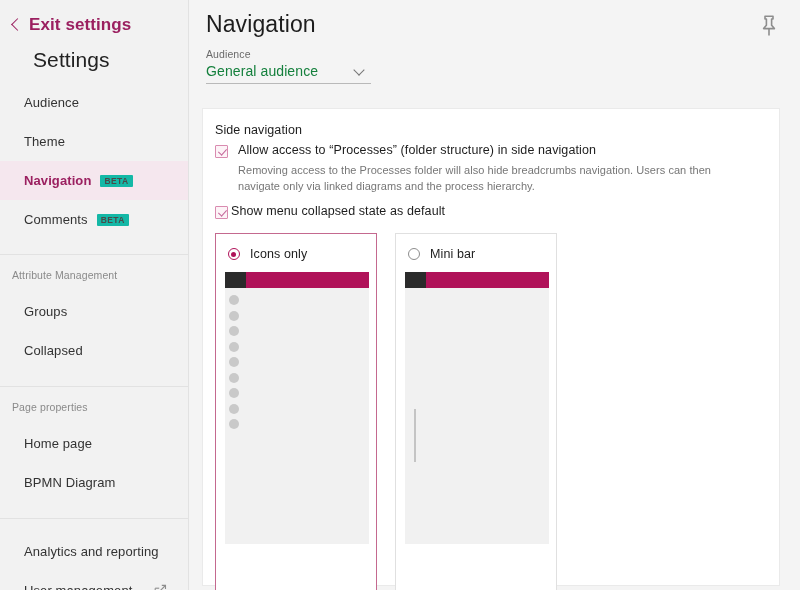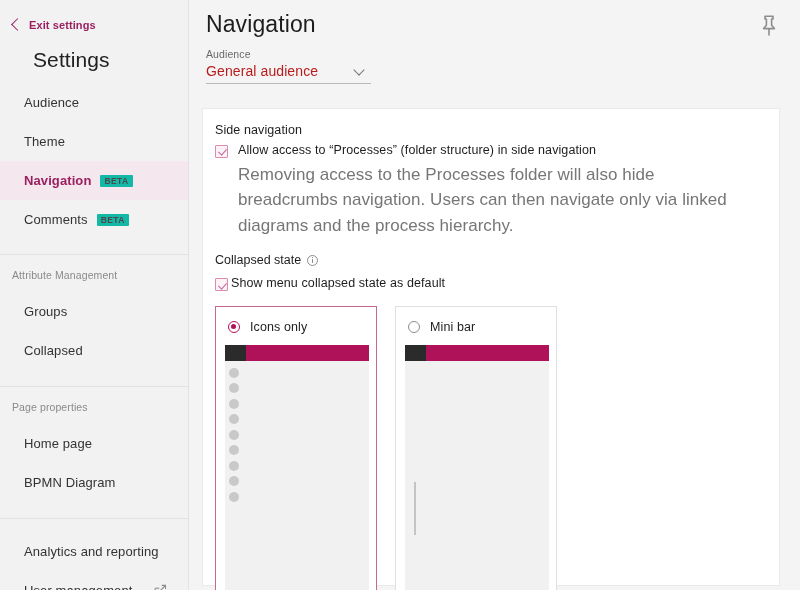--- a/index.html
+++ b/index.html
@@ -36,21 +36,21 @@
   .chev-left {
     width: 9px; height: 9px;
     border-left: 1.6px solid #9b2060;
     border-bottom: 1.6px solid #9b2060;
     transform: rotate(45deg);
     margin-top: 0px;
     flex: 0 0 auto;
   }
   .exit-label {
     color: #9b2060;
-    font-size: 11px;
+    font-size: 17px;
     font-weight: bold;
     letter-spacing: .1px;
   }
   .settings-title {
     font-size: 21px;
     color: #222;
     padding: 14px 0 0 33px;
     letter-spacing: .1px;
   }
   .nav-item {
@@ -131,21 +131,21 @@
     margin-top: 3px;
     width: 165px;
     border-bottom: 1px solid #b9b9b9;
     display: flex;
     align-items: center;
     justify-content: space-between;
     padding-bottom: 4px;
   }
   .audience-value {
     font-size: 14px;
-    color: #b91c1c;
+    color: #15803d;
     letter-spacing: .1px;
   }
   .chev-down {
     width: 8px; height: 8px;
     border-right: 1.4px solid #767676;
     border-bottom: 1.4px solid #767676;
     transform: rotate(45deg);
     margin-right: 8px;
     margin-bottom: 3px;
   }
@@ -189,21 +189,21 @@
     border-bottom: 1.5px solid #c4699b;
     transform: rotate(42deg);
   }
   .check-text-main {
     font-size: 12.5px;
     color: #1d1d1d;
     line-height: 1.25;
     letter-spacing: .1px;
   }
   .check-text-sub {
-    font-size: 17px;
+    font-size: 11px;
     color: #767676;
     line-height: 1.5;
     margin-top: 3px;
     max-width: 500px;
     letter-spacing: .05px;
   }
 
   .collapsed-head {
     display: flex;
     align-items: center;
@@ -426,24 +426,20 @@
         <div class="section-head">Side navigation</div>
 
         <div class="check-row">
           <span class="checkbox"></span>
           <div>
             <div class="check-text-main">Allow access to “Processes” (folder structure) in side navigation</div>
             <div class="check-text-sub">Removing access to the Processes folder will also hide breadcrumbs navigation. Users can then navigate only via linked diagrams and the process hierarchy.</div>
           </div>
         </div>
 
-        <div class="collapsed-head">
-          <span>Collapsed state</span>
-          <span class="info-icon"></span>
-        </div>
 
         <div class="check-row2">
           <span class="checkbox"></span>
           <span class="check-text-main">Show menu collapsed state as default</span>
         </div>
 
         <div class="previews">
 
           <div class="preview selected">
             <div class="preview-head">

